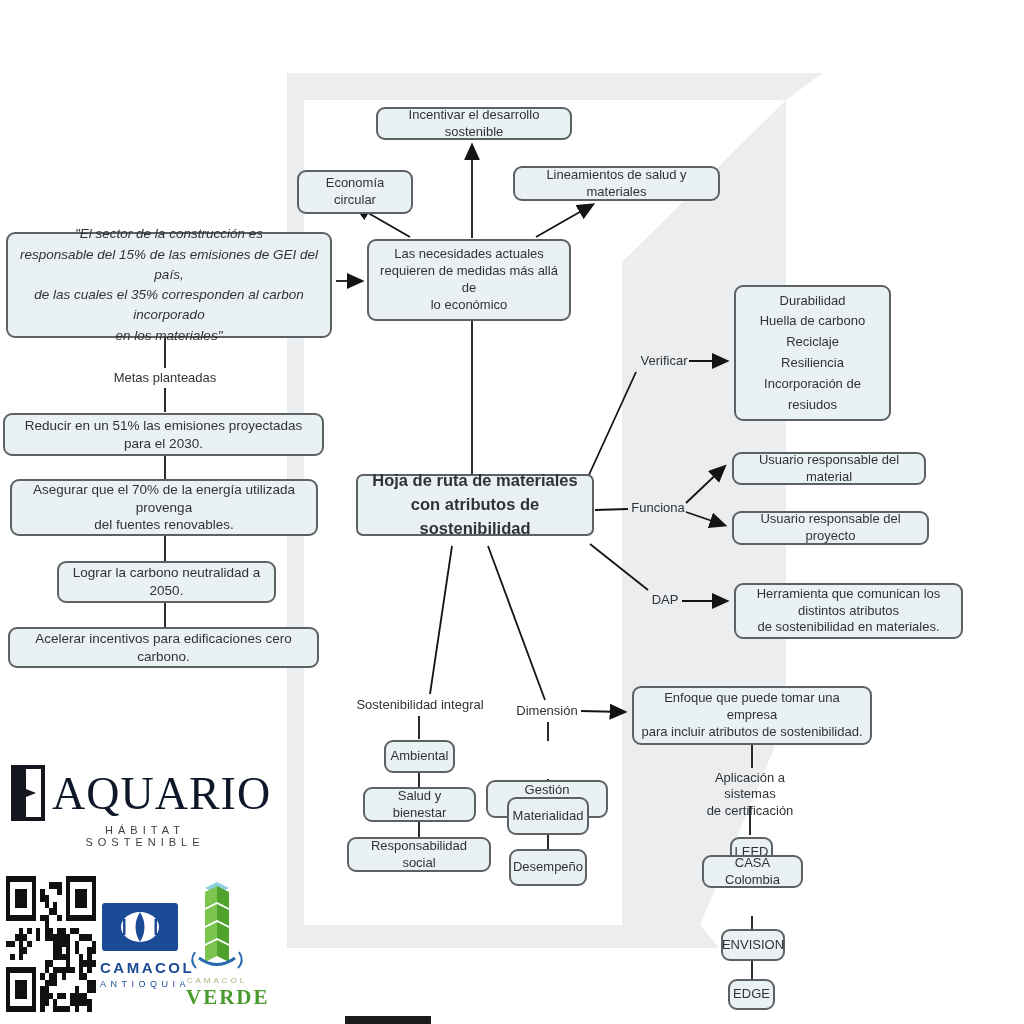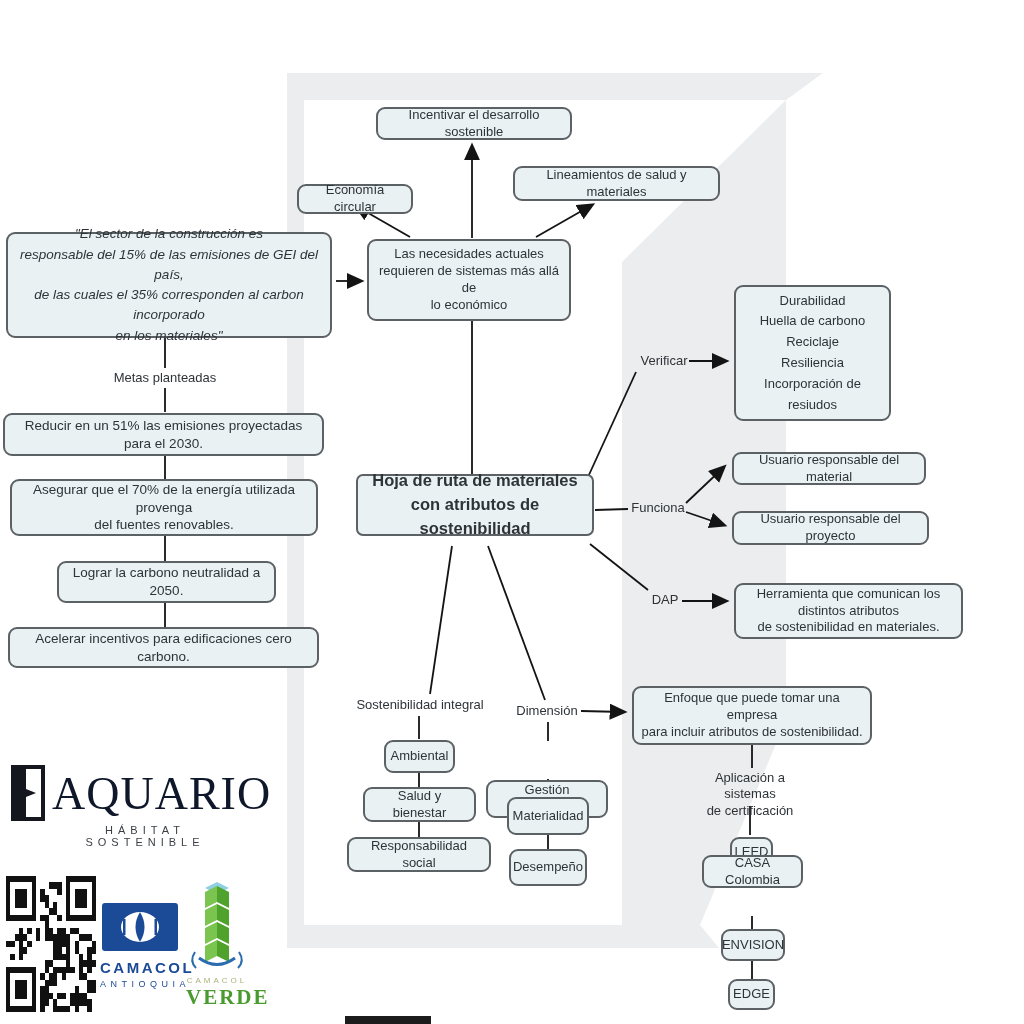--- a/index.html
+++ b/index.html
@@ -87,28 +87,28 @@
     <line class="c" x1="548" y1="835" x2="548" y2="849"></line>
     <line class="c" x1="581" y1="711" x2="624" y2="712" marker-end="url(#ah)"></line>
     <line class="c" x1="752" y1="745" x2="752" y2="768"></line>
     <line class="c" x1="750" y1="806" x2="750" y2="835"></line>
     <line class="c" x1="751" y1="868" x2="751" y2="883"></line>
     <line class="c" x1="752" y1="916" x2="752" y2="929"></line>
     <line class="c" x1="752" y1="961" x2="752" y2="979"></line>
   </svg>
 
   <div class="node" style="left:376px;top:107px;width:196px;height:33px">Incentivar el desarrollo sostenible</div>
-  <div class="node" style="left:297px;top:184px;width:116px;height:30px">Economía circular</div>
+  <div class="node" style="left:297px;top:170px;width:116px;height:44px">Economía circular</div>
   <div class="node" style="left:513px;top:166px;width:207px;height:35px">Lineamientos de salud y materiales</div>
   <div class="node quote" style="left:6px;top:232px;width:326px;height:106px">"El sector de la construcción es
 responsable del 15% de las emisiones de GEI del país,
 de las cuales el 35% corresponden al carbon incorporado
 en los materiales"</div>
   <div class="node" style="left:367px;top:239px;width:204px;height:82px">Las necesidades actuales
-requieren de sistemas más allá de
+requieren de medidas más allá de
 lo económico</div>
   <div class="node meta" style="left:3px;top:413px;width:321px;height:43px">Reducir en un 51% las emisiones proyectadas para el 2030.</div>
   <div class="node meta" style="left:10px;top:479px;width:308px;height:57px">Asegurar que el 70% de la energía utilizada provenga
 del fuentes renovables.</div>
   <div class="node meta" style="left:57px;top:561px;width:219px;height:42px">Lograr la carbono neutralidad a 2050.</div>
   <div class="node meta" style="left:8px;top:627px;width:311px;height:41px">Acelerar incentivos para edificaciones cero carbono.</div>
   <div class="node big" style="left:356px;top:474px;width:238px;height:62px">Hoja de ruta de materiales
 con atributos de sostenibilidad</div>
   <div class="node list" style="left:734px;top:285px;width:157px;height:136px">Durabilidad
 Huella de carbono

